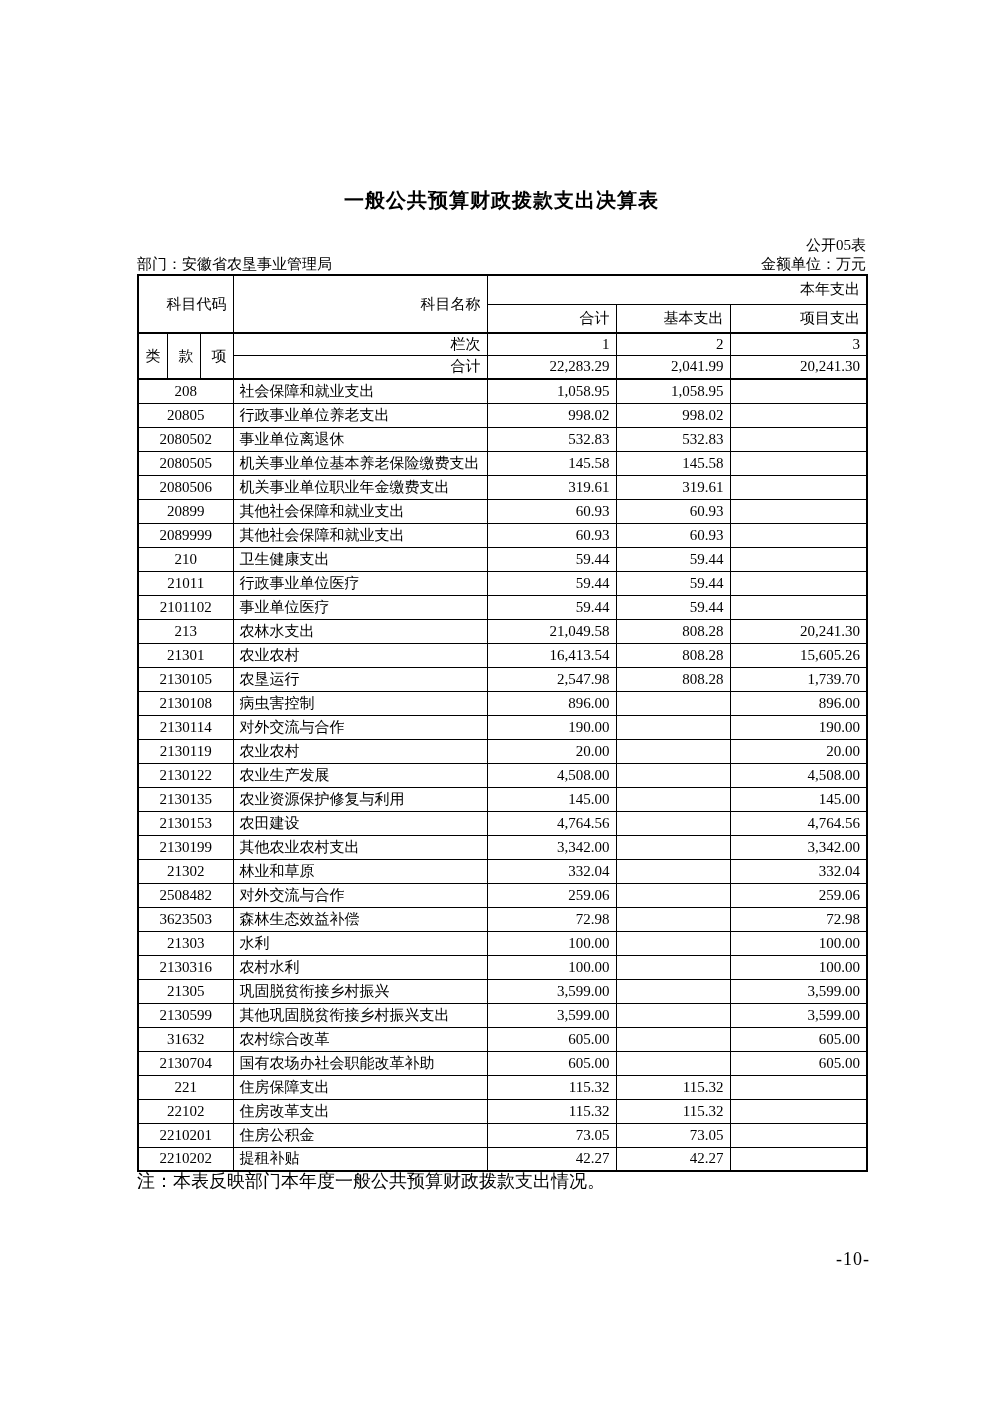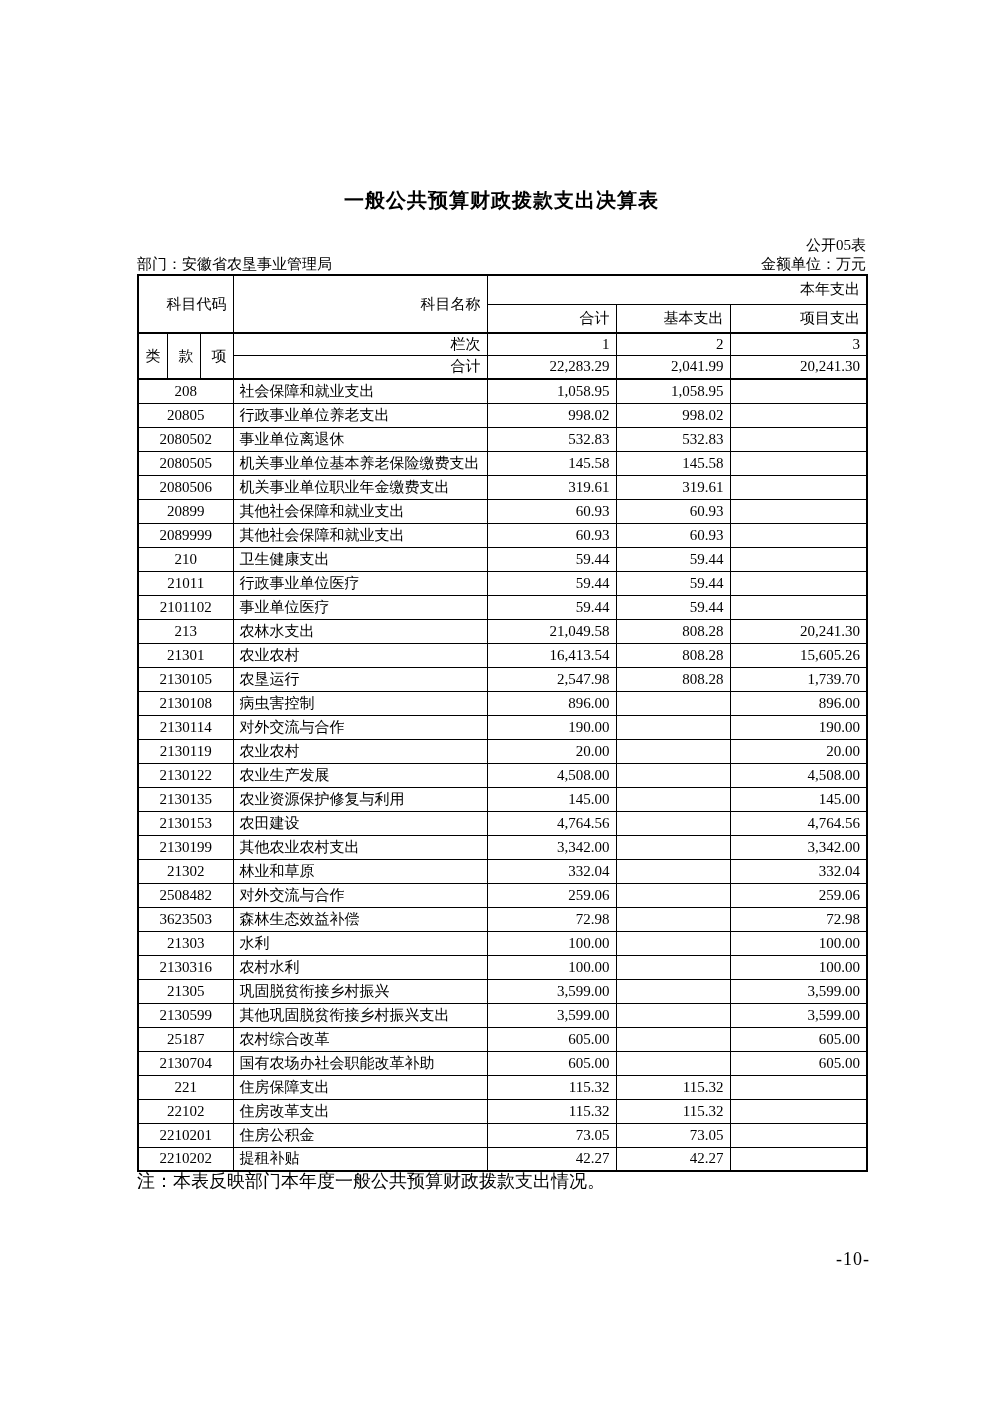--- a/index.html
+++ b/index.html
@@ -320,21 +320,21 @@
             <td class="num">3,599.00</td>
           </tr>
           <tr>
             <td class="code" colspan="3">2130599</td>
             <td class="name">其他巩固脱贫衔接乡村振兴支出</td>
             <td class="num">3,599.00</td>
             <td class="num"></td>
             <td class="num">3,599.00</td>
           </tr>
           <tr>
-            <td class="code" colspan="3">25187</td>
+            <td class="code" colspan="3">31632</td>
             <td class="name">农村综合改革</td>
             <td class="num">605.00</td>
             <td class="num"></td>
             <td class="num">605.00</td>
           </tr>
           <tr>
             <td class="code" colspan="3">2130704</td>
             <td class="name">国有农场办社会职能改革补助</td>
             <td class="num">605.00</td>
             <td class="num"></td>

